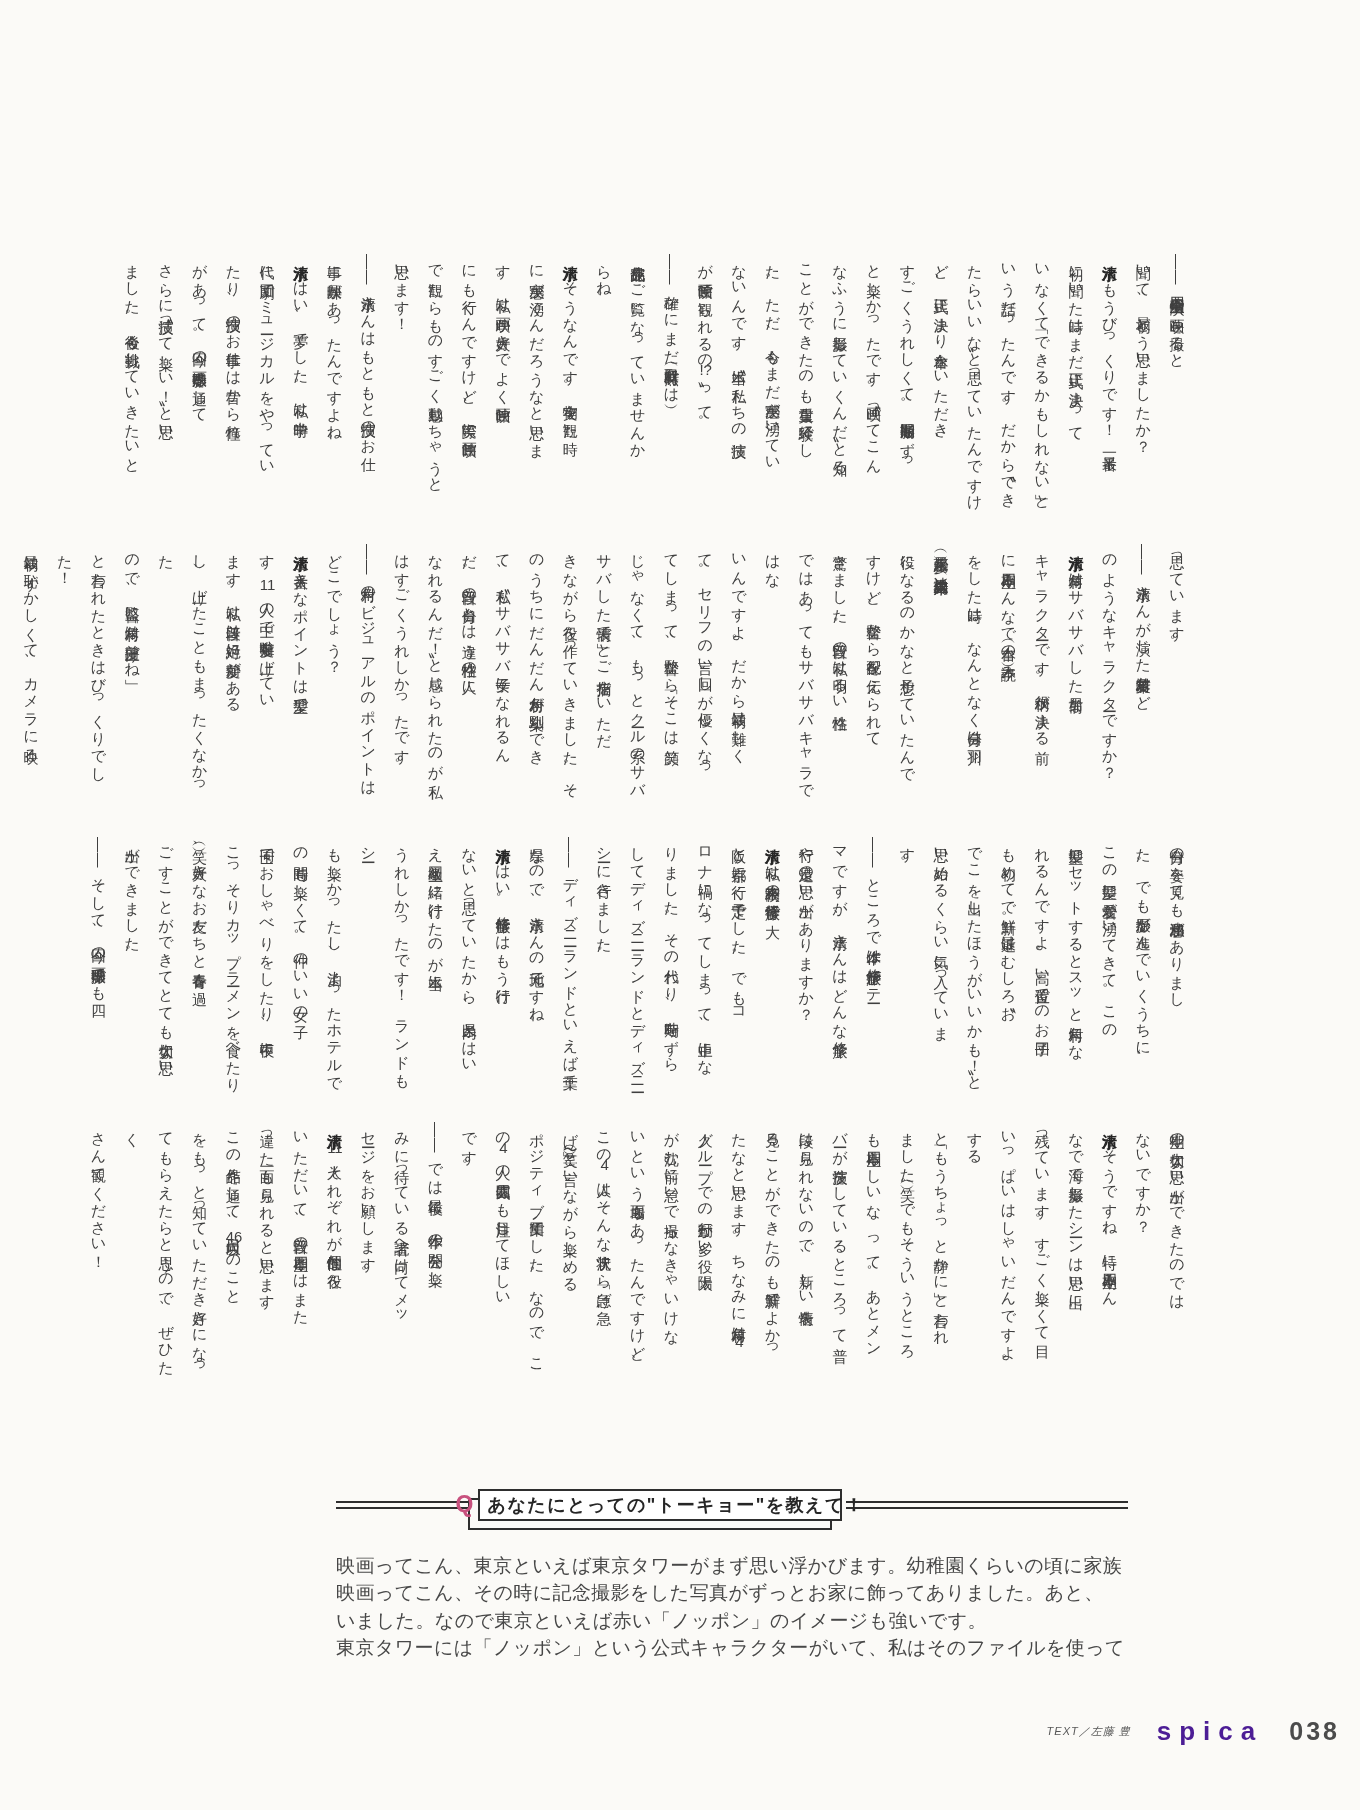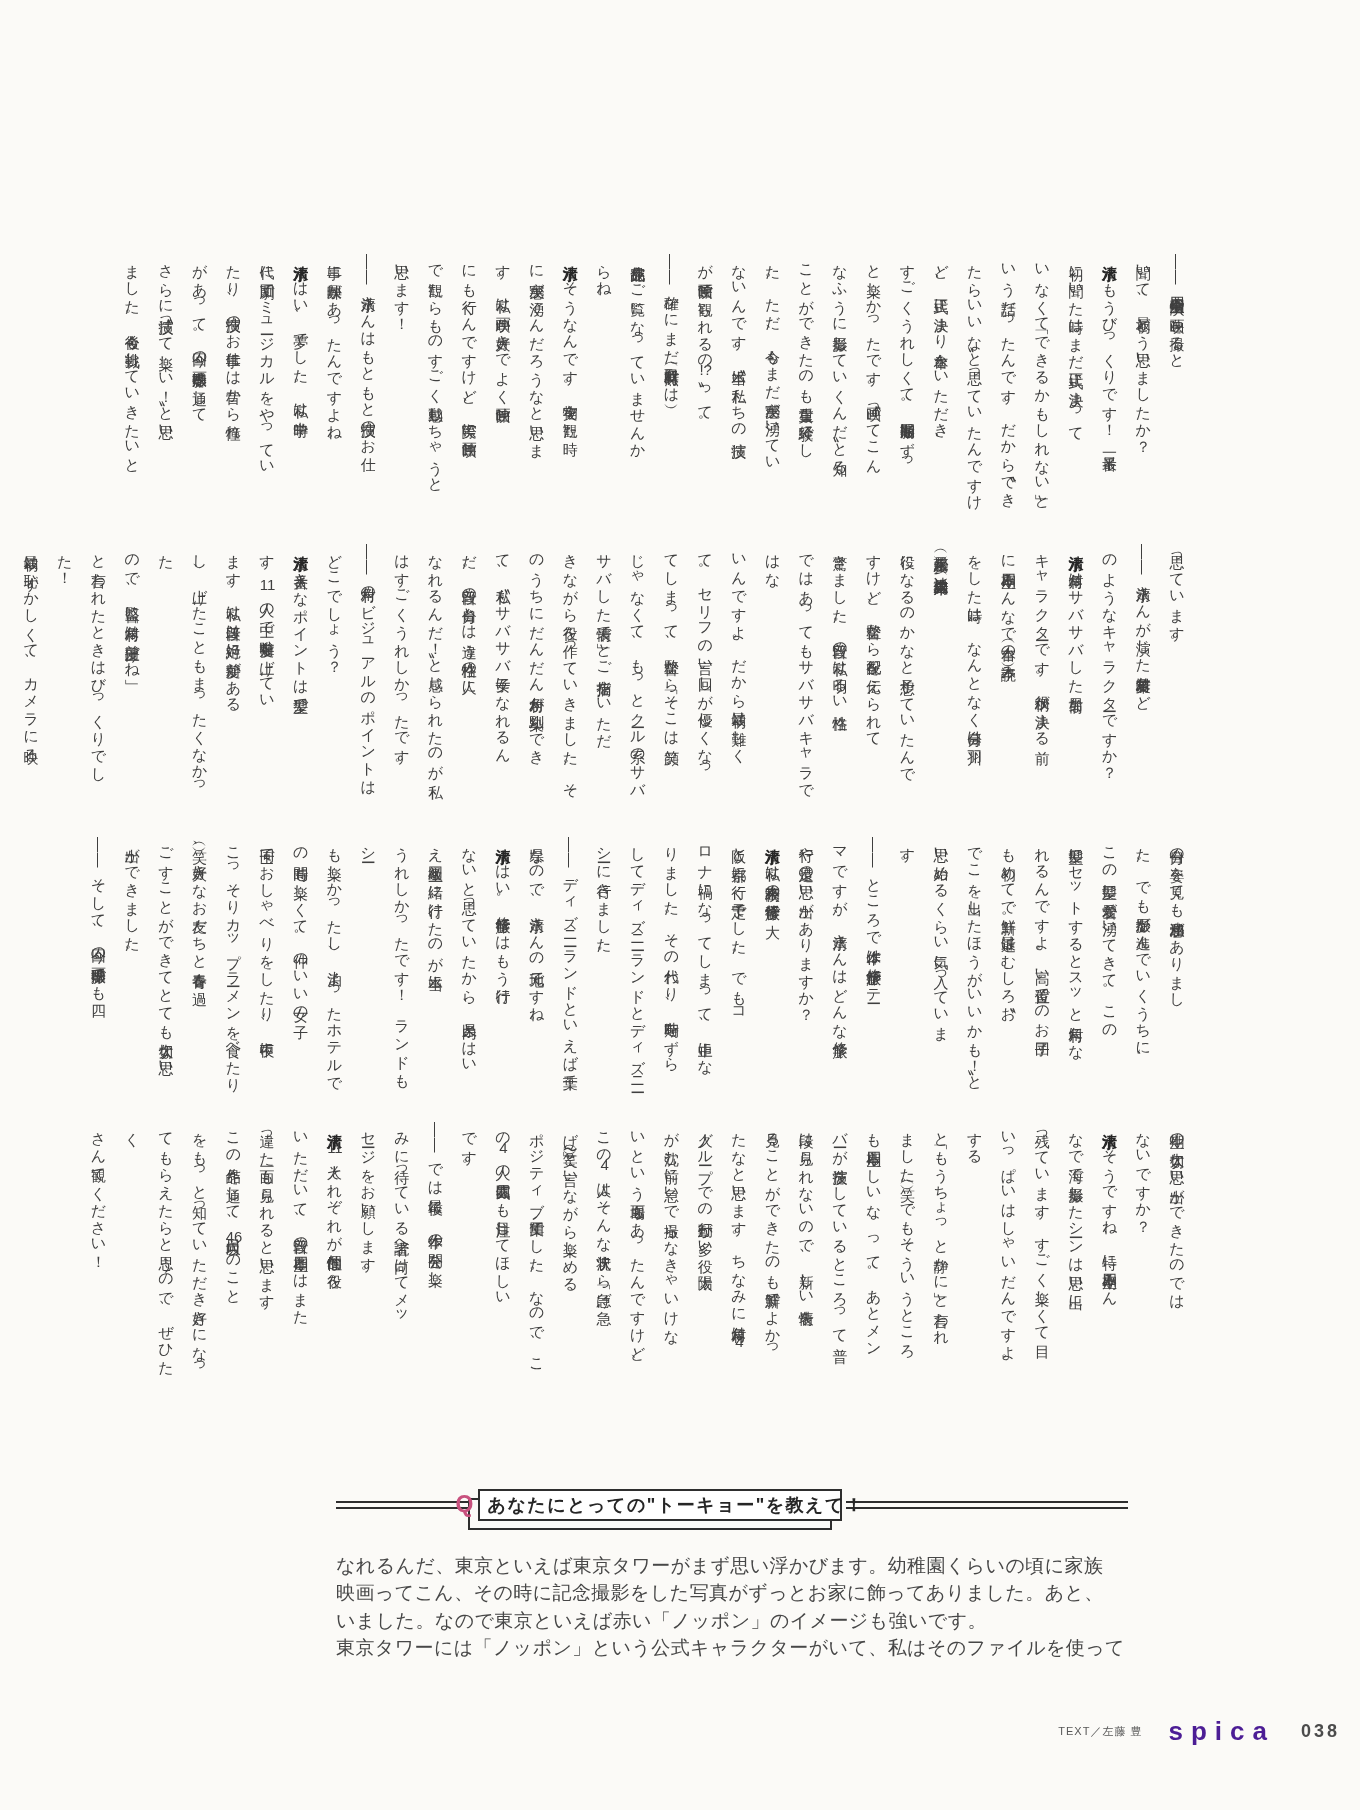--- a/index.html
+++ b/index.html
@@ -81,23 +81,23 @@
   }
   .ans-line{white-space:nowrap;}
   
   .footer{
     position:absolute;
     right:20px;top:1716px;
     display:flex;align-items:center;
     gap:26px;
     color:#4b4b4b;
   }
-  .credit{font-size:11px;letter-spacing:1px;color:#585858;}
+  .credit{font-size:11px;letter-spacing:1px;color:#585858;font-style:italic;}
   .magazine{font-size:26px;font-weight:600;letter-spacing:8px;color:#4c1d95;}
-  .pagenum{font-size:18px;font-weight:600;letter-spacing:3px;color:#4b4b4b;}
+  .pagenum{font-size:25px;font-weight:600;letter-spacing:3px;color:#4b4b4b;}
 </style>
 </head>
 <body>
 
 <div class="page">
 
   <div class="band band-0">
       <div class="col">――四期生全員出演の映画を撮ると</div>
       <div class="col">聞いて、最初どう思いましたか？</div>
       <div class="col"><b class="spk">清水</b>　もうびっくりです！　一番最</div>
@@ -235,21 +235,21 @@
 
   <div class="qshadow"></div>
   <div class="qline qline-left"></div>
   <div class="qline qline-right"></div>
   <div class="qbox">
     <span class="q-glyph">Q</span>
     <span class="q-text">あなたにとっての"トーキョー"を教えて！</span>
   </div>
 
   <div class="answer">
-      <div class="ans-line">なれるんだ、東京といえば東京タワーがまず思い浮かびます。幼稚園くらいの頃に家族</div>
+      <div class="ans-line">映画ってこん、東京といえば東京タワーがまず思い浮かびます。幼稚園くらいの頃に家族</div>
       <div class="ans-line">映画ってこん、その時に記念撮影をした写真がずっとお家に飾ってありました。あと、</div>
       <div class="ans-line">いました。なので東京といえば赤い「ノッポン」のイメージも強いです。</div>
       <div class="ans-line">東京タワーには「ノッポン」という公式キャラクターがいて、私はそのファイルを使って</div>
     </div>
 
   <div class="footer">
     <span class="credit">TEXT／左藤 豊</span>
     <span class="magazine">spica</span>
     <span class="pagenum">038</span>
   </div>

